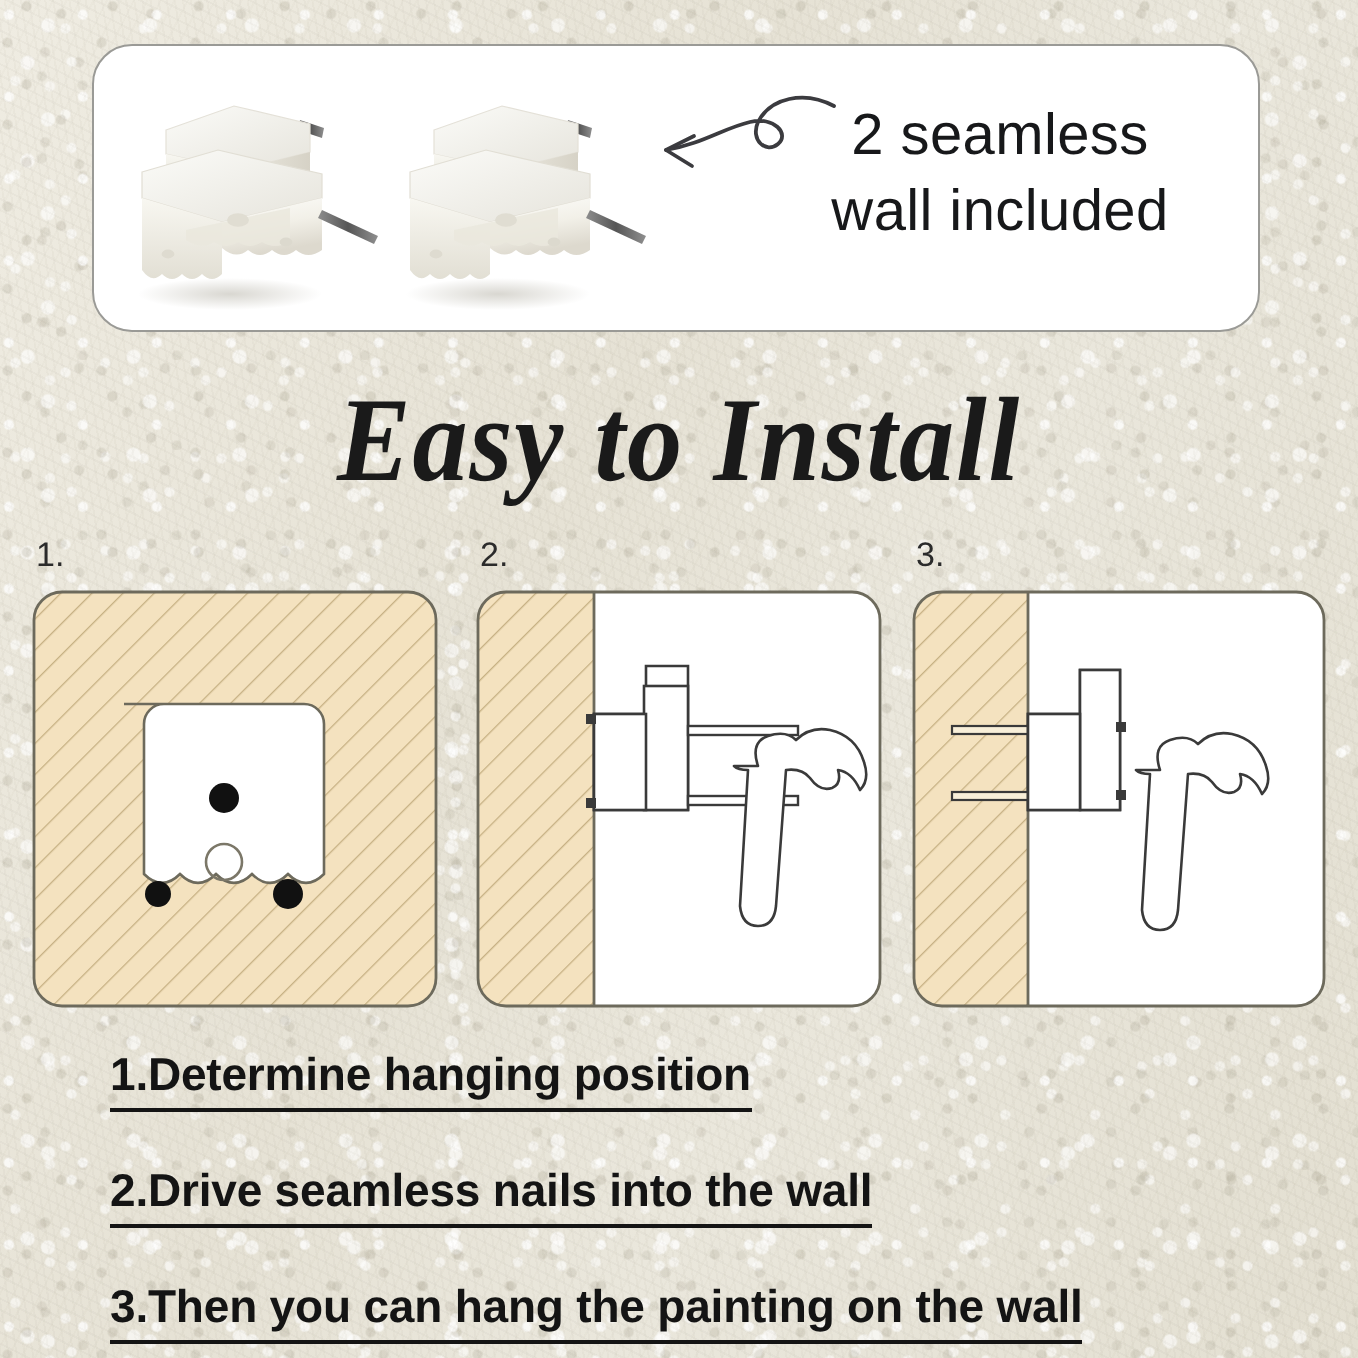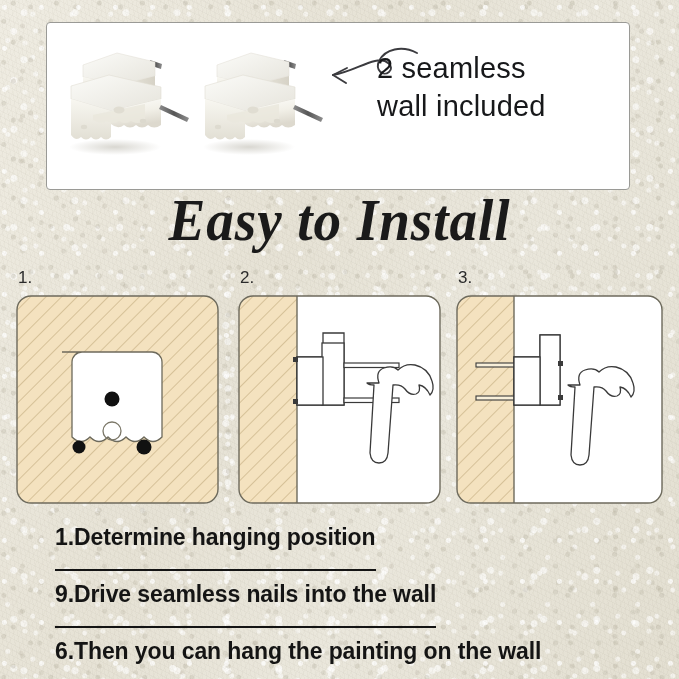--- a/index.html
+++ b/index.html
@@ -37,23 +37,24 @@
   #bg-grain{
     position:absolute;inset:0;
     background-image:
       repeating-linear-gradient(27deg, rgba(255,255,255,.12) 0 1px, rgba(150,144,126,.05) 1px 2px, transparent 2px 5px),
       repeating-linear-gradient(-63deg, rgba(255,255,255,.09) 0 1px, rgba(150,144,126,.04) 1px 2px, transparent 2px 6px),
       repeating-linear-gradient(81deg, rgba(160,154,136,.05) 0 1px, transparent 1px 4px);
     mix-blend-mode:multiply;opacity:.85;
   }
   
   #hero-card{
-    position:absolute;left:46px;top:22px;width:584px;height:168px;
-    background:#fff;border:1.4px solid #9a9a96;border-radius:4px;
+    position:absolute;left:46px;top:22px;width:584px;height:144px;
+    background:#fff;border:1.4px solid #9a9a96;border-radius:20px;
     box-sizing:border-box;
+    text-align:center;
   }
   #product-photo{position:absolute;left:10px;top:6px;width:290px;height:132px;}
   #hero-text{
     position:absolute;left:330px;top:26px;width:246px;
     font-size:29px;line-height:1.32;color:#17181a;
     font-weight:300;letter-spacing:.2px;
   }
   #hero-arrow{position:absolute;left:260px;top:16px;width:112px;height:62px;pointer-events:none;}
   
   #headline{
@@ -71,24 +72,24 @@
   .step-num{
     position:absolute;left:2px;top:0;
     font-size:17px;font-weight:400;color:#2b2b2b;
     font-family:"Liberation Sans",sans-serif;
   }
   .panel{position:absolute;left:0;top:27px;width:100%;height:209px;}
   
   #captions{position:absolute;left:55px;top:524px;width:600px;}
   .caption{
     font-size:23px;font-weight:bold;color:#141414;
-    letter-spacing:-.1px;margin-bottom:10px;
+    letter-spacing:-.1px;margin-bottom:26px;
     display:inline-block;
     border-bottom:2.6px solid #141414;
-    padding-bottom:18px;
+    padding-bottom:3px;
     white-space:nowrap;
   }
   .cap-row{display:block;}
 </style>
 </head>
 <body>
 
 <div id="bg-texture"></div>
 <div id="bg-grain"></div>
 
@@ -281,15 +282,15 @@
     <g>
       <path d="M124 90 q-4 -12 5 -15 q9 -3 14 2 q7 -7 17 -5 q13 3 17 16 q3 9 -2 14
                q-4 -9 -11 -10 q2 7 -3 9 q-6 2 -11 -5 q-4 -5 -12 -4
                l-5 68 q-1 10 -9 10 q-8 0 -9 -10 l4 -68 q-5 0 -7 -2 z" fill="#ffffff" stroke="#3a3a3a" stroke-width="1.3" stroke-linejoin="round"></path>
     </g>
   </svg>
 </div>
 
 <div id="captions">
   <span class="cap-row"><span class="caption">1.Determine hanging position</span></span>
-  <span class="cap-row"><span class="caption">9.Drive seamless nails into the wall</span></span>
-  <span class="cap-row"><span class="caption">6.Then you can hang the painting on the wall</span></span>
+  <span class="cap-row"><span class="caption">2.Drive seamless nails into the wall</span></span>
+  <span class="cap-row"><span class="caption">3.Then you can hang the painting on the wall</span></span>
 </div>
 
 </body></html>

